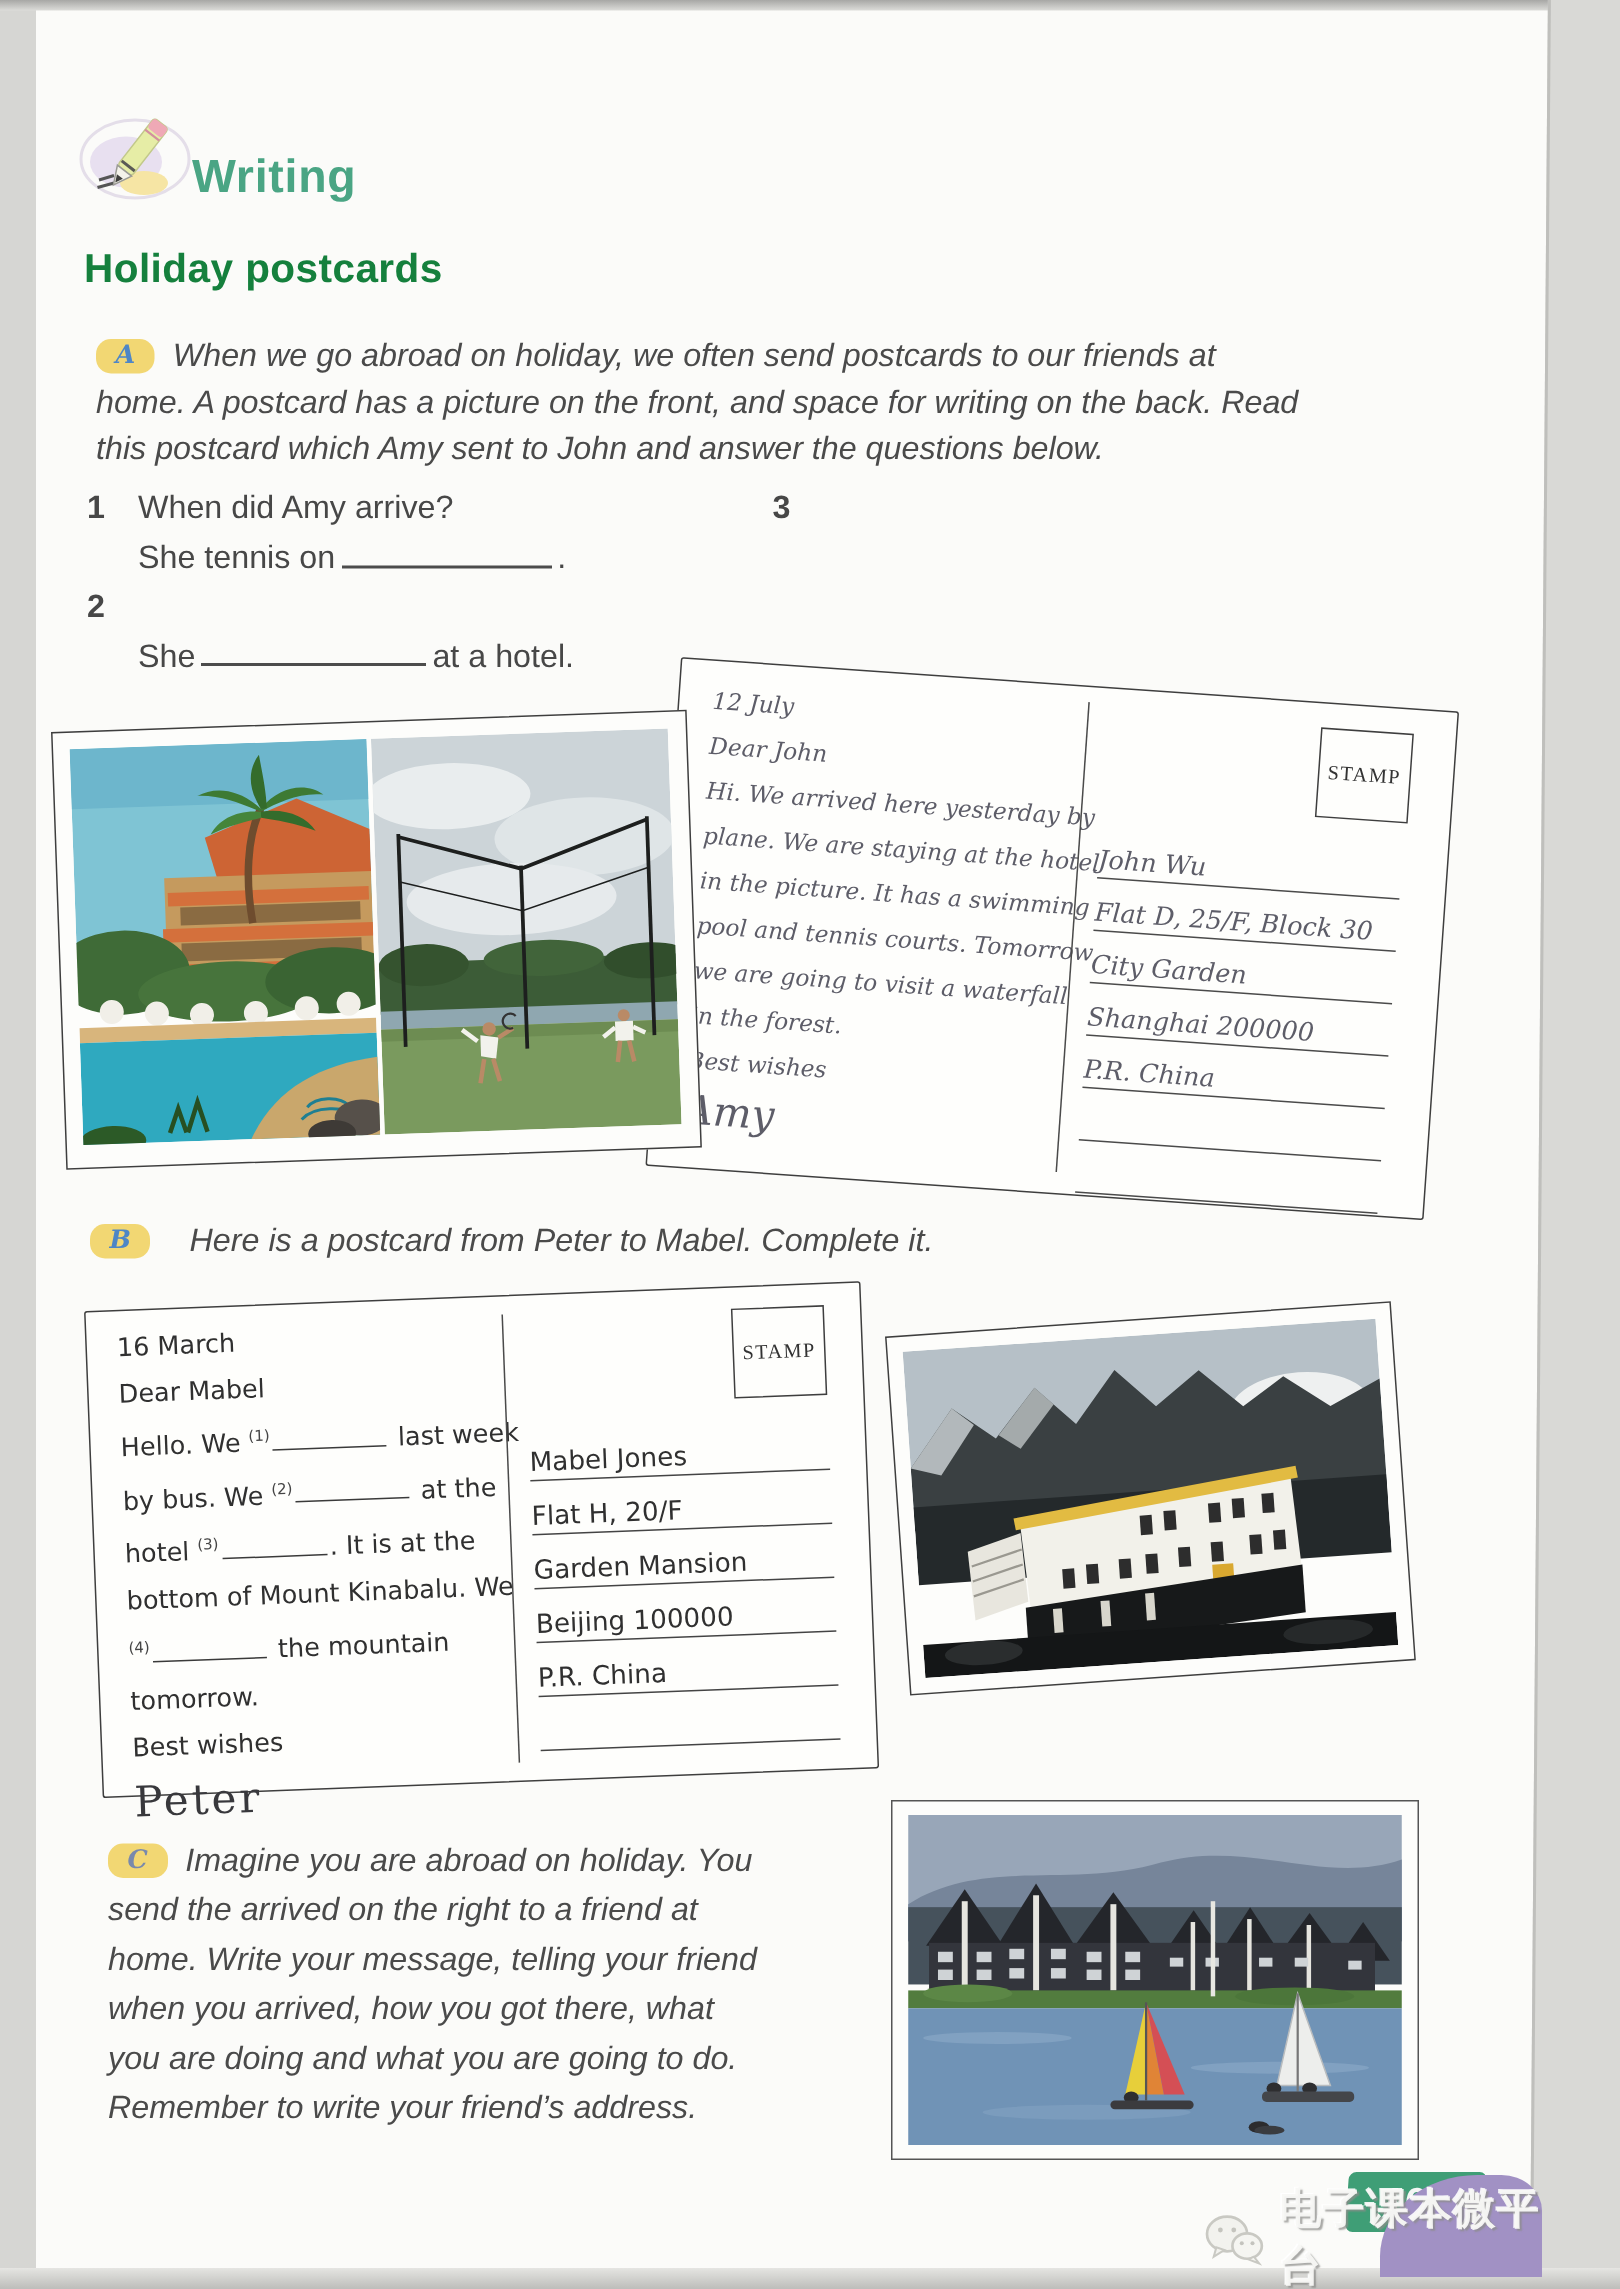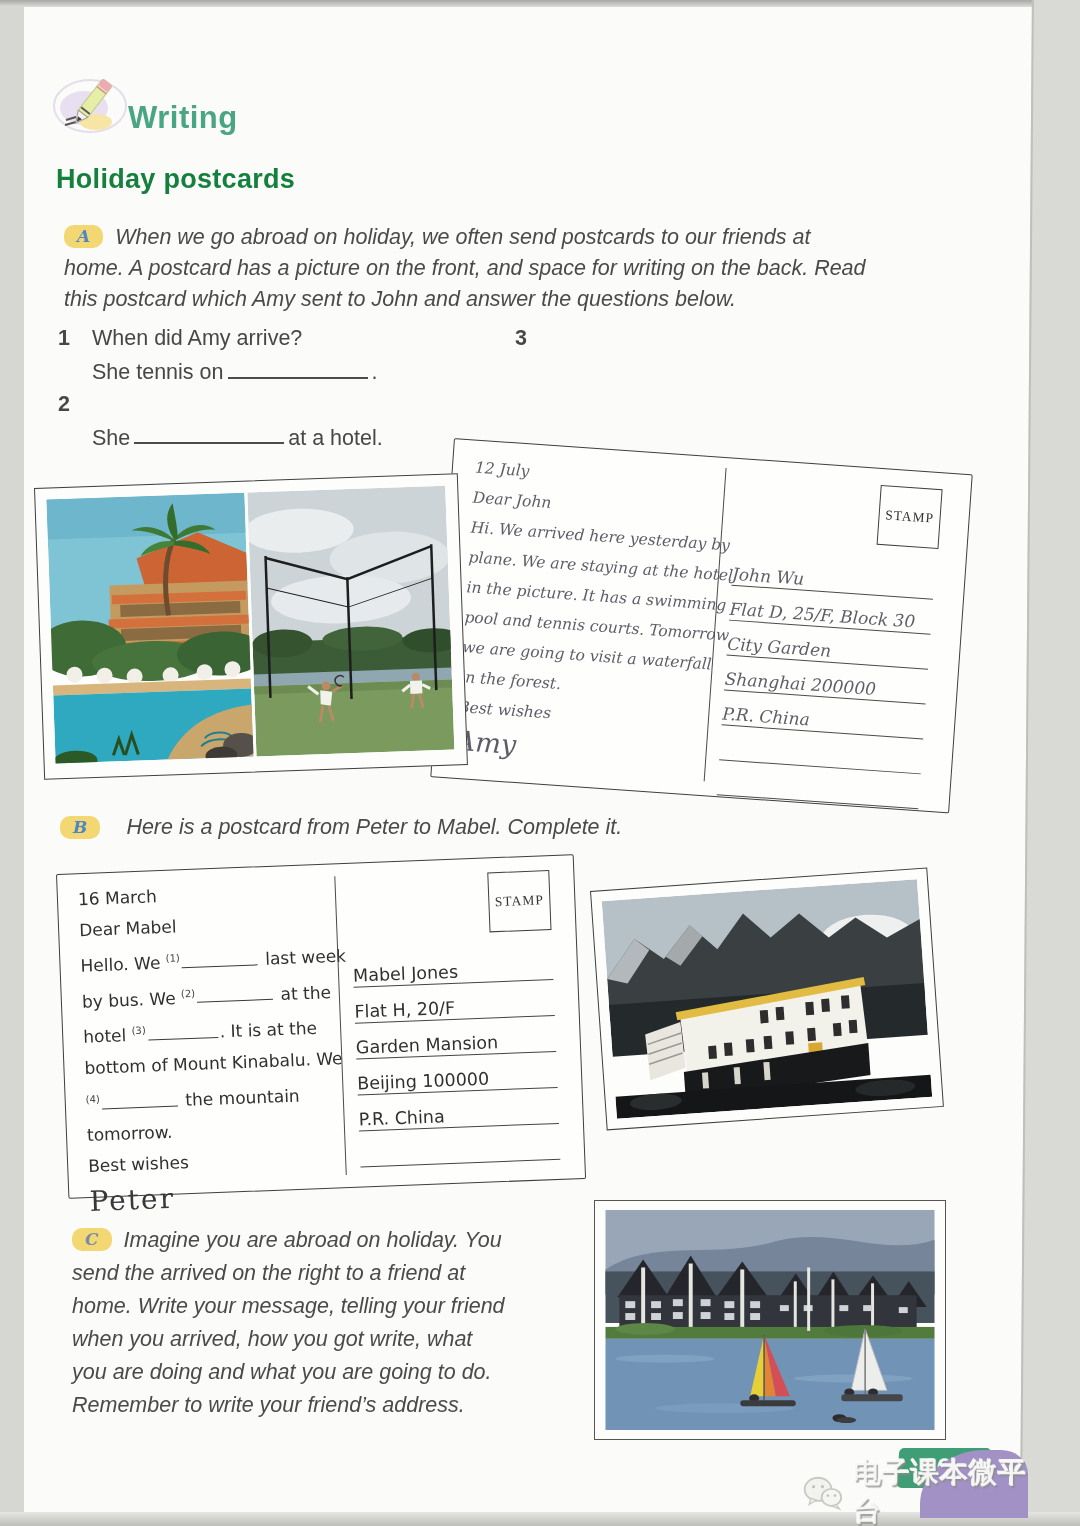--- a/index.html
+++ b/index.html
@@ -329,21 +329,21 @@
       <rect y="196" width="316" height="22" fill="#141617"></rect>
       <ellipse cx="40" cy="204" rx="26" ry="8" fill="#2a2d2e"></ellipse>
       <ellipse cx="270" cy="206" rx="30" ry="8" fill="#26292a"></ellipse>
     </svg>
   </div>
 
   <div class="sec-c instr">
     <div><span class="badge badge-c">C</span><span>Imagine you are abroad on holiday. You</span></div>
     <div>send the arrived on the right to a friend at</div>
     <div>home. Write your message, telling your friend</div>
-    <div>when you arrived, how you got write, what</div>
+    <div>when you arrived, how you got there, what</div>
     <div>you are doing and what you are going to do.</div>
     <div>Remember to write your friend’s address.</div>
   </div>
 
   <div class="photo-card lake-photo">
     <svg width="332" height="220" viewBox="0 0 332 222">
       <rect width="332" height="85" fill="#98a6b8"></rect>
       <path d="M0,60 C50,28 110,50 170,32 C230,16 280,48 332,30 L332,85 L0,85 Z" fill="#76859a"></path>
       <rect y="62" width="332" height="52" fill="#46525c"></rect>
       <g fill="#24262b">

